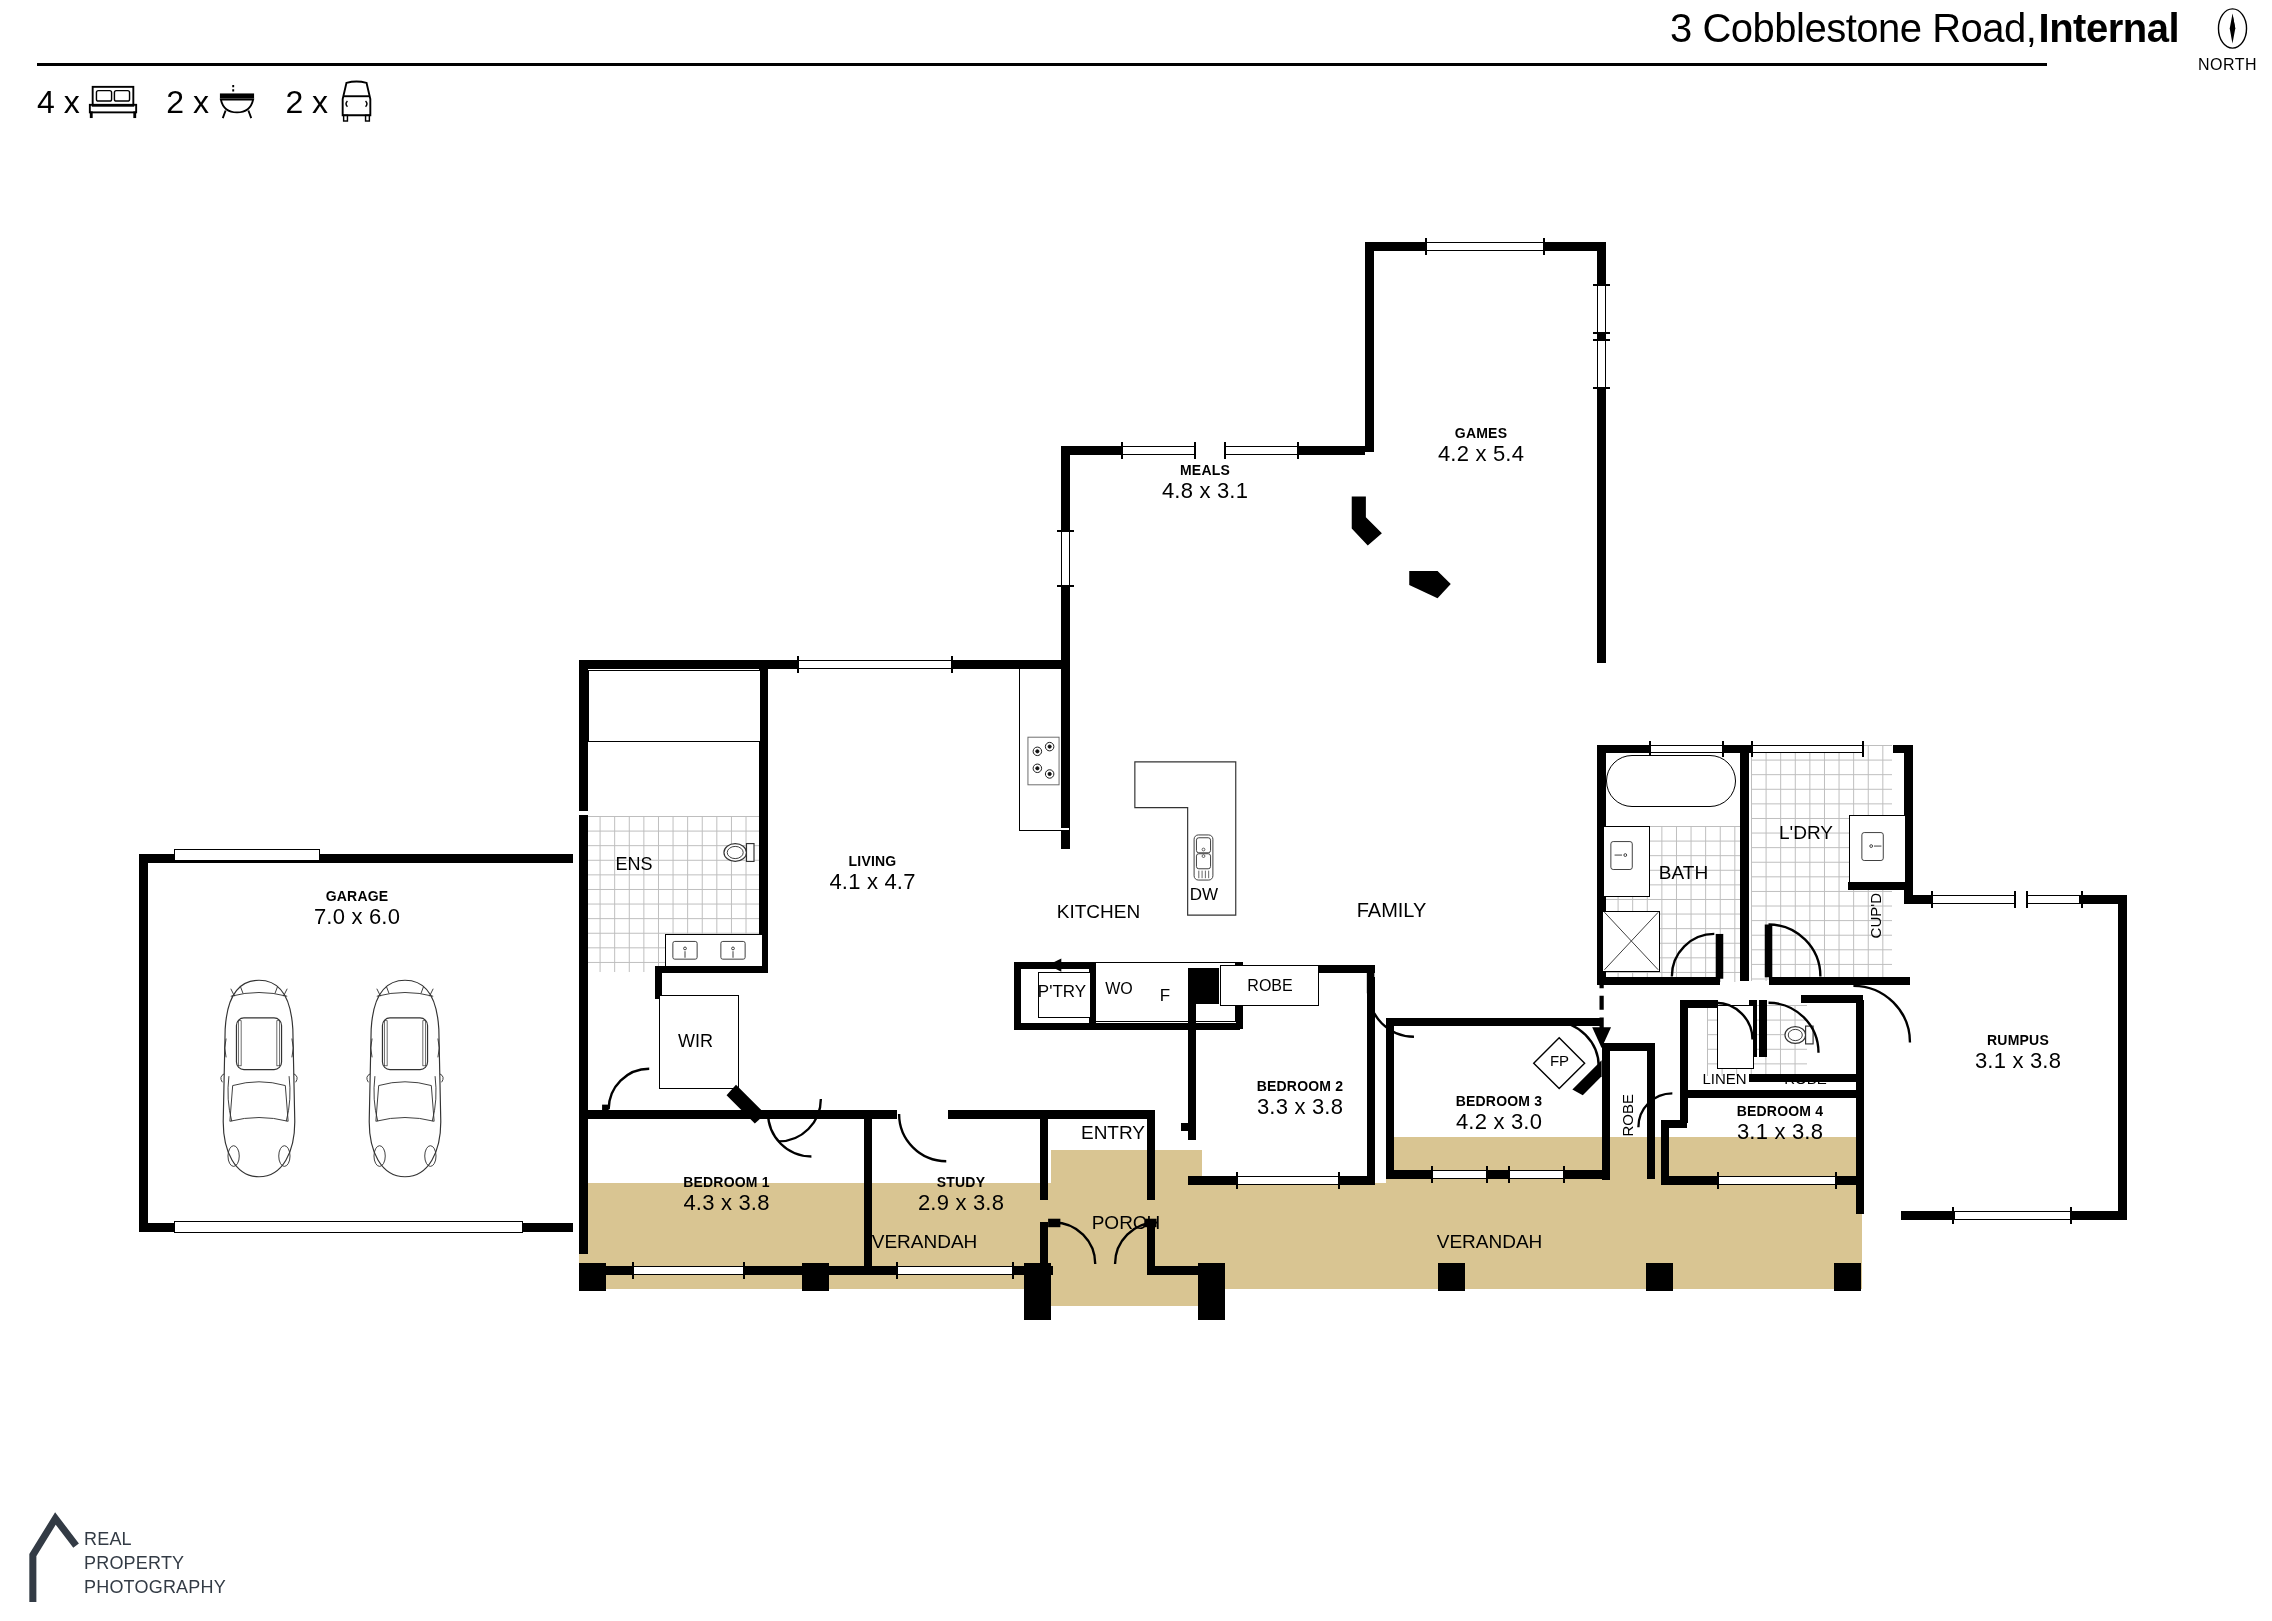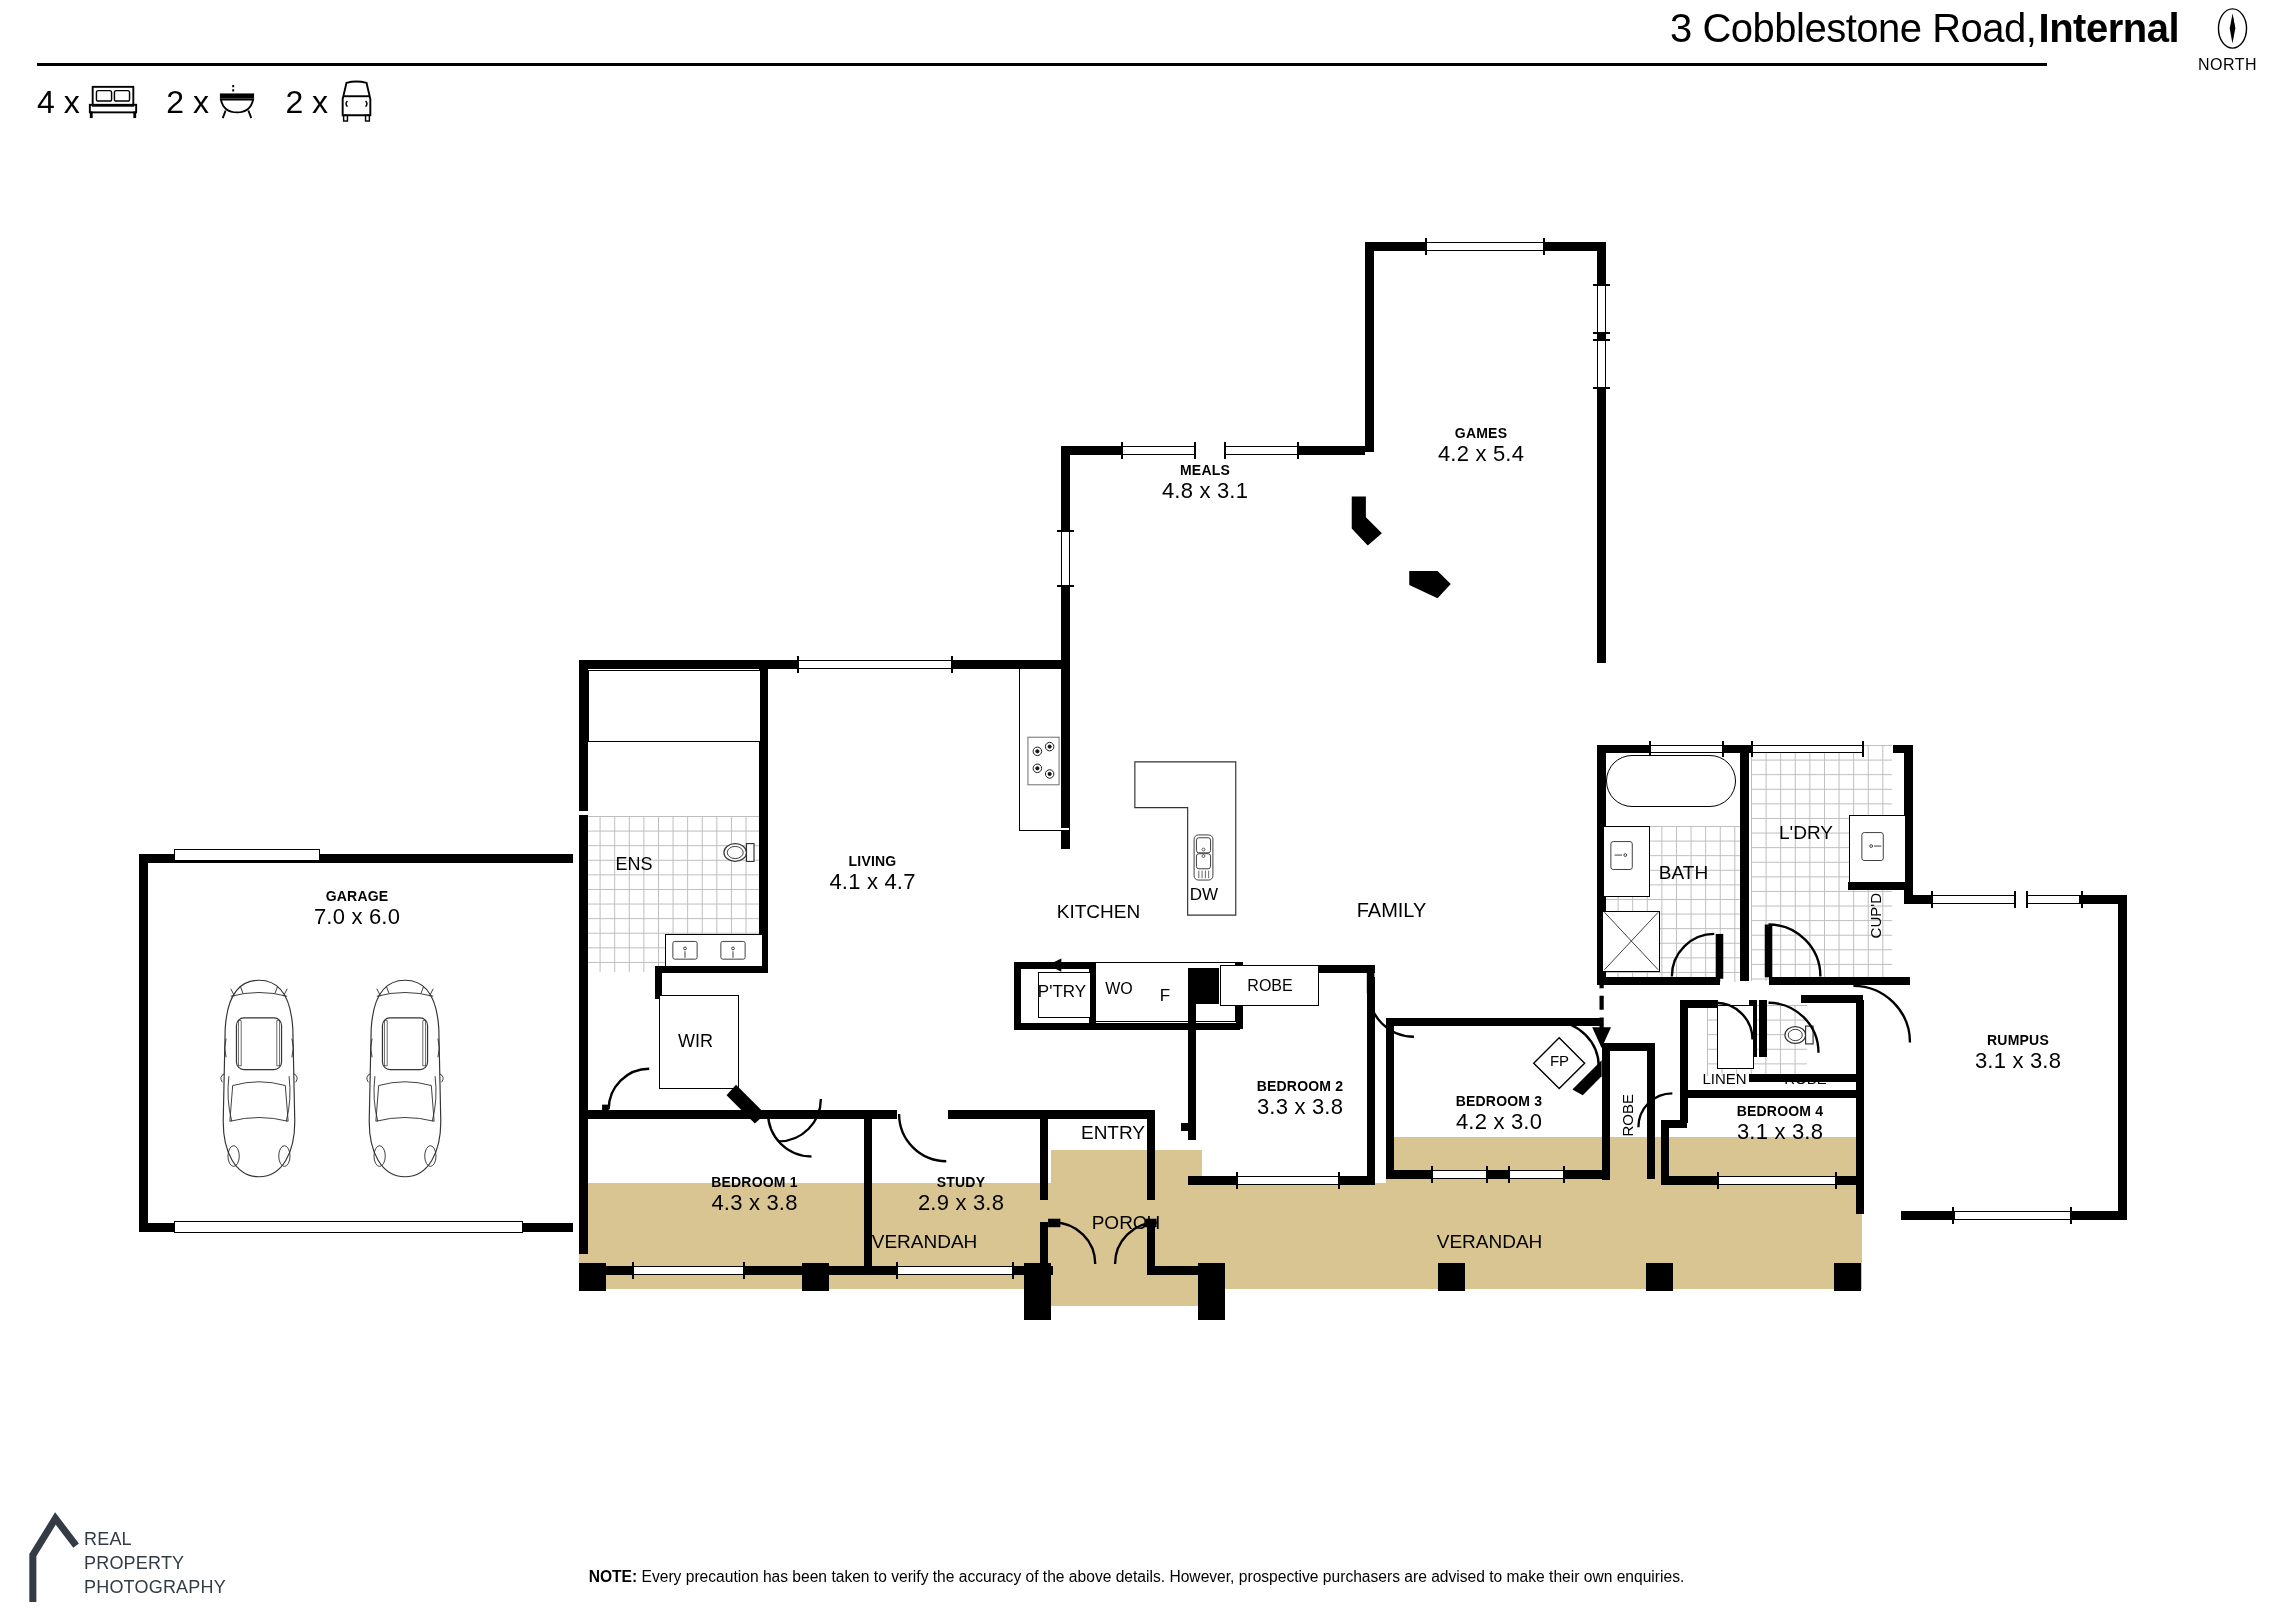--- a/index.html
+++ b/index.html
@@ -452,21 +452,21 @@
   <div class="w" style="left:948px;top:954px;width:100px;height:8.5px;"></div>
   <div class="w" style="left:864px;top:954px;width:7.5px;height:165px;"></div>
   <div class="w" style="left:1040px;top:954px;width:7.5px;height:90px;"></div>
   <div class="w" style="left:1040px;top:1066px;width:7.5px;height:53px;"></div>
   <div class="w" style="left:579px;top:1110px;width:292px;height:8.5px;"></div>
   <div class="win" style="left:632px;top:1110px;width:113px;height:8.5px;"></div>
   <div class="w" style="left:872px;top:1110px;width:178px;height:8.5px;"></div>
   <div class="win" style="left:896px;top:1110px;width:118px;height:8.5px;"></div>
   <div class="w" style="left:1040px;top:1110px;width:13.2px;height:8.5px;"></div>
 
-  <div class="room-lbl" style="left:660px;top:1019px;width:189px;">
+  <div class="room-lbl" style="left:632px;top:1019px;width:189px;">
     <span class="nm">BEDROOM 1</span>
     <span class="dim">4.3 x 3.8</span>
   </div>
   <div class="room-lbl" style="left:881px;top:1019px;width:160px;">
     <span class="nm">STUDY</span>
     <span class="dim">2.9 x 3.8</span>
   </div>
   <div class="small-lbl" style="left:1061px;top:966px;width:104px;font-size:19px;">ENTRY</div>
 
   <svg class="ov" viewBox="0 0 4819 2700" width="2273" height="1273">
@@ -509,17 +509,14 @@
   <div id="logo">
     <svg width="50" height="94" viewBox="0 0 106 200">
       <path d="M8 196 L8 96 L56 18 L100 76" fill="none" stroke="#333b45" stroke-width="15" stroke-linejoin="miter"></path>
     </svg>
   </div>
   <div id="logo-text">
     <div>REAL</div>
     <div>PROPERTY</div>
     <div>PHOTOGRAPHY</div>
   </div>
-  <div id="note">
-    <b>NOTE:</b><span> Every precaution has been taken to verify the accuracy of the above details. However, prospective purchasers are advised to make their own enquiries.</span>
-  </div>
 </div>
 
 
 </body></html>

